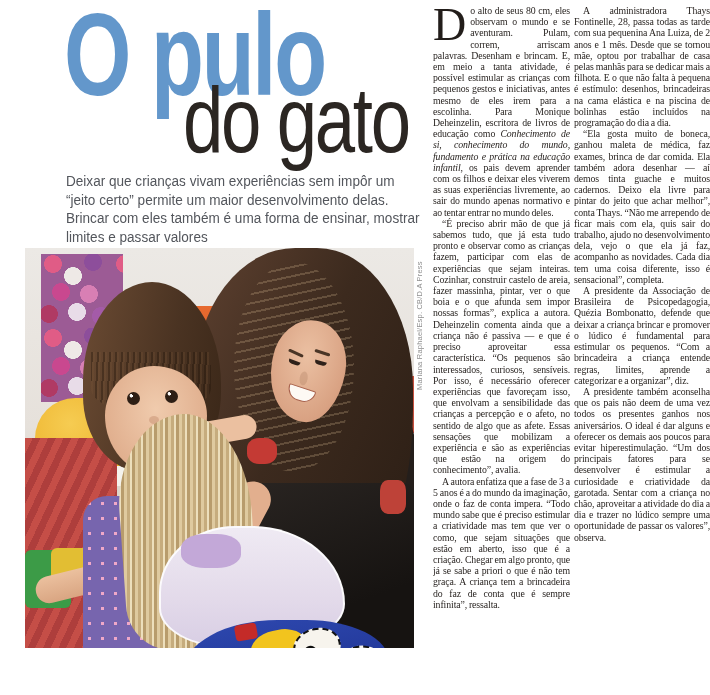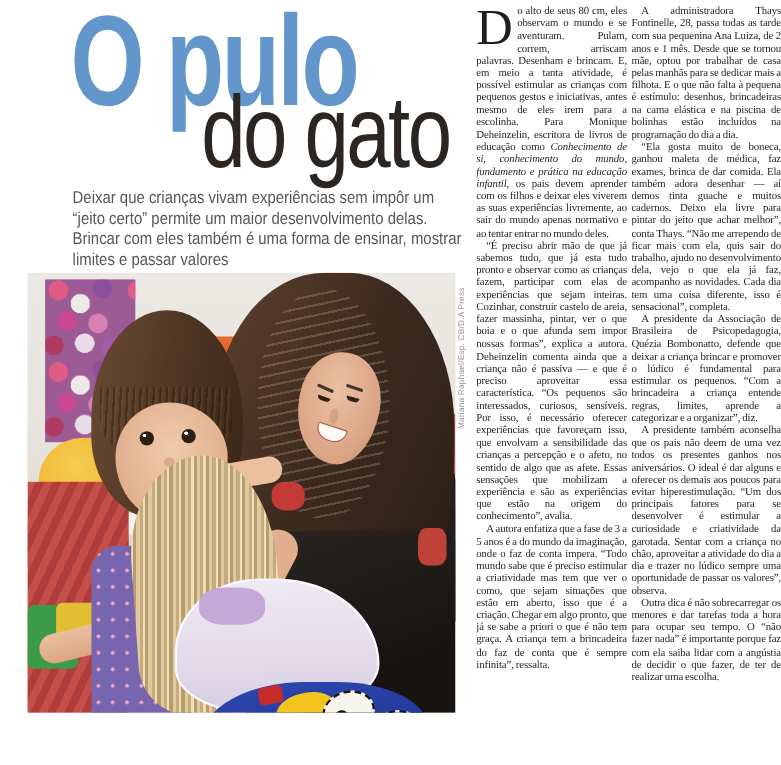--- a/index.html
+++ b/index.html
@@ -183,21 +183,20 @@
   <div class="col col1">
       <p class="para has-drop"><span class="dropcap">D</span><span>o alto de seus 80 cm, eles observam o mundo e se aventuram. Pulam, correm, arriscam palavras. Desenham e brincam. E, em meio a tanta atividade, é possível estimular as crianças com pequenos gestos e iniciativas, antes mesmo de eles irem para a escolinha. Para Monique Deheinzelin, escritora de livros de educação como </span><em>Conhecimento de si, conhecimento do mundo, fundamento e prática na educação infantil</em><span>, os pais devem aprender com os filhos e deixar eles viverem as suas experiências livremente, ao sair do mundo apenas normativo e ao tentar entrar no mundo deles.</span></p>
       <p class="para"><span>“É preciso abrir mão de que já sabemos tudo, que já esta tudo pronto e observar como as crianças fazem, participar com elas de experiências que sejam inteiras. Cozinhar, construir castelo de areia, fazer massinha, pintar, ver o que boia e o que afunda sem impor nossas formas”, explica a autora. Deheinzelin comenta ainda que a criança não é passiva — e que é preciso aproveitar essa característica. “Os pequenos são interessados, curiosos, sensíveis. Por isso, é necessário oferecer experiências que favoreçam isso, que envolvam a sensibilidade das crianças a percepção e o afeto, no sentido de algo que as afete. Essas sensações que mobilizam a experiência e são as experiências que estão na origem do conhecimento”, avalia.</span></p>
       <p class="para"><span>A autora enfatiza que a fase de 3 a 5 anos é a do mundo da imaginação, onde o faz de conta impera. “Todo mundo sabe que é preciso estimular a criatividade mas tem que ver o como, que sejam situações que estão em aberto, isso que é a criação. Chegar em algo pronto, que já se sabe a priori o que é não tem graça. A criança tem a brincadeira do faz de conta que é sempre infinita”, ressalta.</span></p>
     </div>
   <div class="col col2">
       <p class="para"><span>A administradora Thays Fontinelle, 28, passa todas as tarde com sua pequenina Ana Luiza, de 2 anos e 1 mês. Desde que se tornou mãe, optou por trabalhar de casa pelas manhãs para se dedicar mais a filhota. E o que não falta à pequena é estímulo: desenhos, brincadeiras na cama elástica e na piscina de bolinhas estão incluídos na programação do dia a dia.</span></p>
       <p class="para"><span>“Ela gosta muito de boneca, ganhou maleta de médica, faz exames, brinca de dar comida. Ela também adora desenhar — aí demos tinta guache e muitos cadernos. Deixo ela livre para pintar do jeito que achar melhor”, conta Thays. “Não me arrependo de ficar mais com ela, quis sair do trabalho, ajudo no desenvolvimento dela, vejo o que ela já faz, acompanho as novidades. Cada dia tem uma coisa diferente, isso é sensacional”, completa.</span></p>
       <p class="para"><span>A presidente da Associação de Brasileira de Psicopedagogia, Quézia Bombonatto, defende que deixar a criança brincar e promover o lúdico é fundamental para estimular os pequenos. “Com a brincadeira a criança entende regras, limites, aprende a categorizar e a organizar”, diz.</span></p>
       <p class="para"><span>A presidente também aconselha que os pais não deem de uma vez todos os presentes ganhos nos aniversários. O ideal é dar alguns e oferecer os demais aos poucos para evitar hiperestimulação. “Um dos principais fatores para se desenvolver é estimular a curiosidade e criatividade da garotada. Sentar com a criança no chão, aproveitar a atividade do dia a dia e trazer no lúdico sempre uma oportunidade de passar os valores”, observa.</span></p>
-      <p class="para"><span>Outra dica é não sobrecarregar os menores e dar tarefas toda a hora para ocupar seu tempo. O “não fazer nada” é importante porque faz com ela saiba lidar com a angústia de decidir o que fazer, de ter de realizar uma escolha.</span></p>
     </div>
 
   <div class="caption">
     <div>Thays e a filha Ana Luiza:</div>
     <div>dedicação mais do que especial</div>
   </div>
 
 </div>
 
 </body></html>

